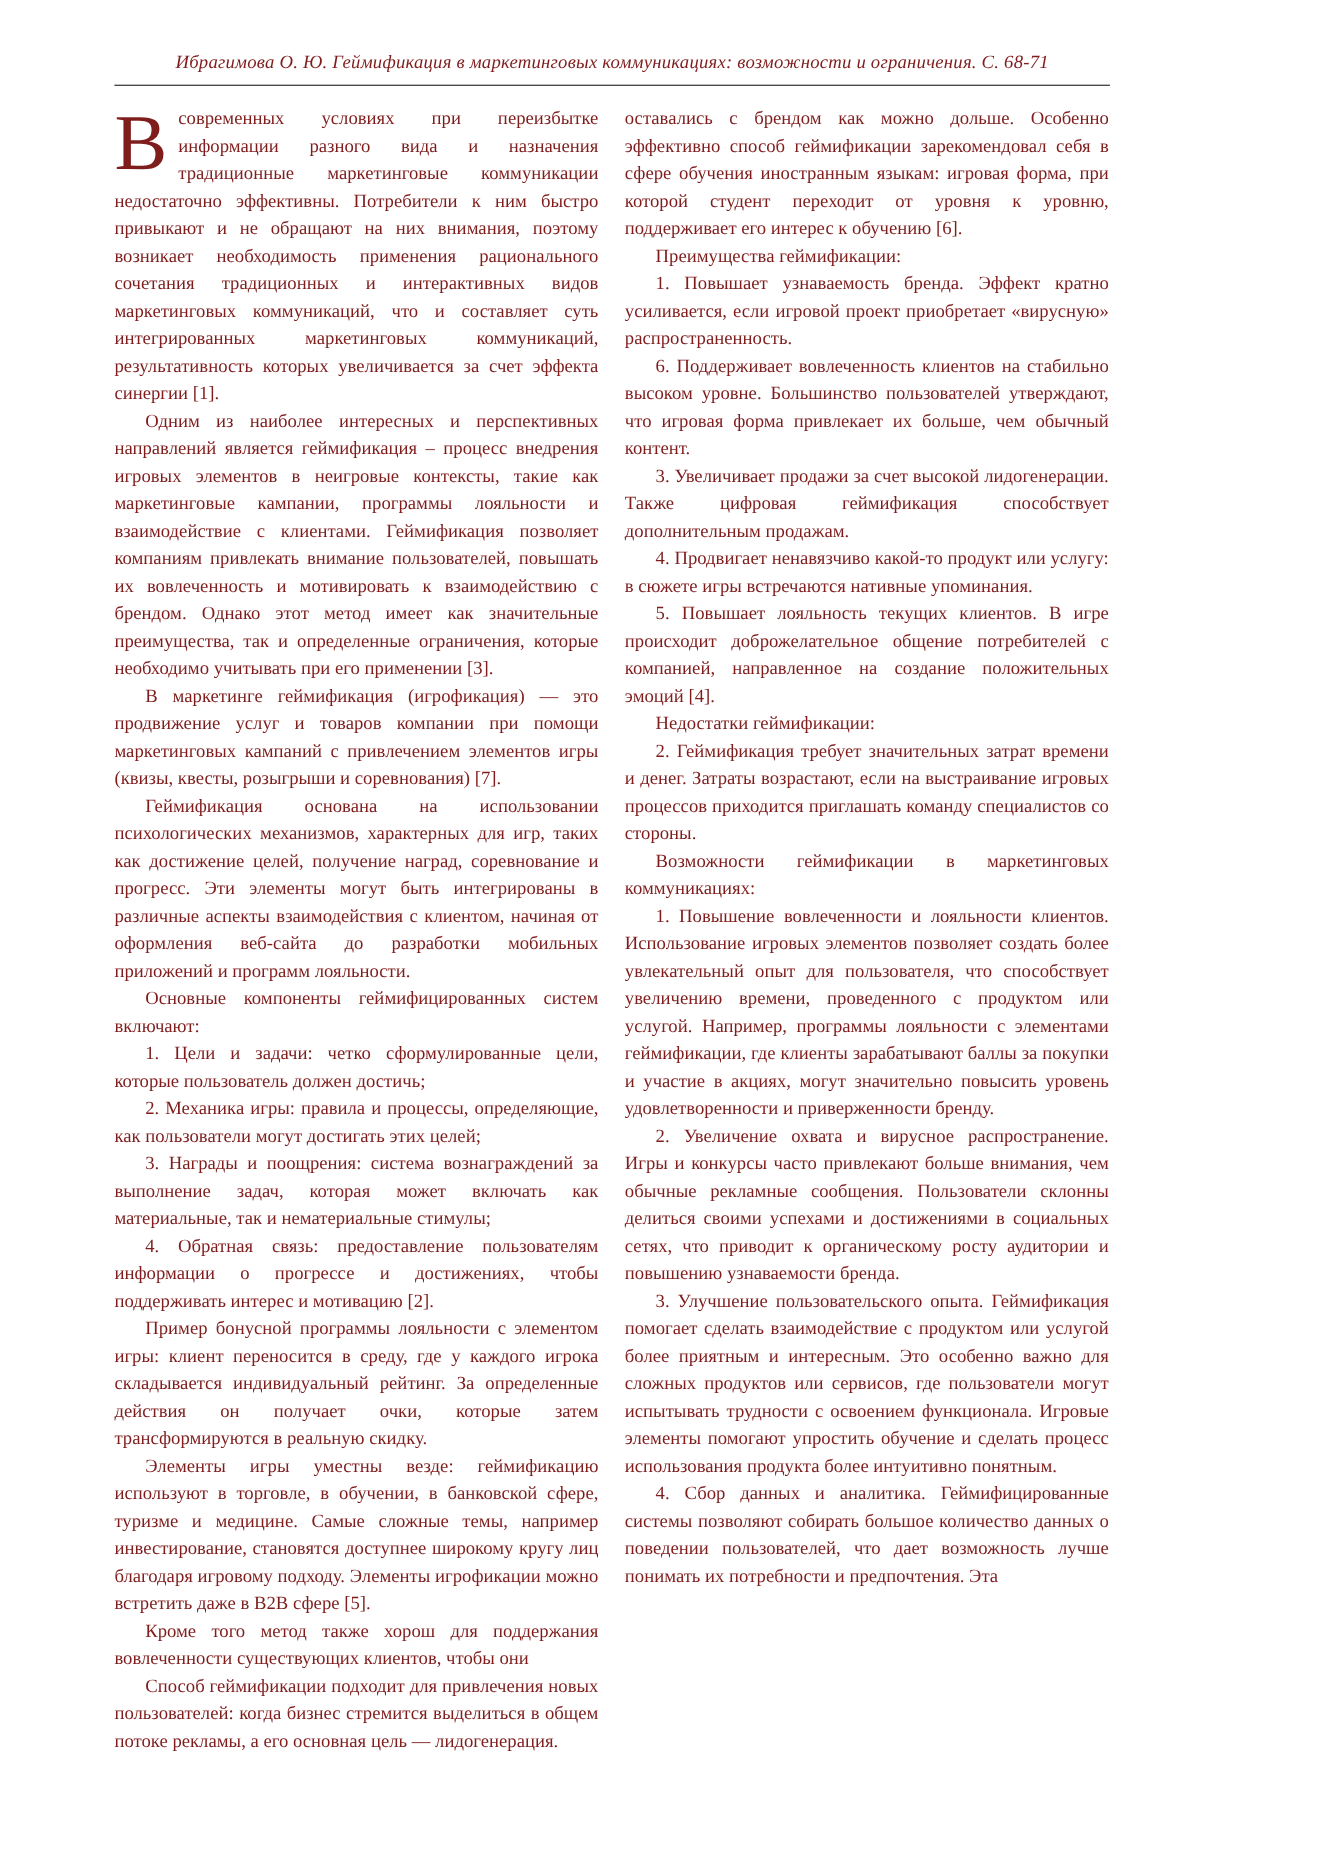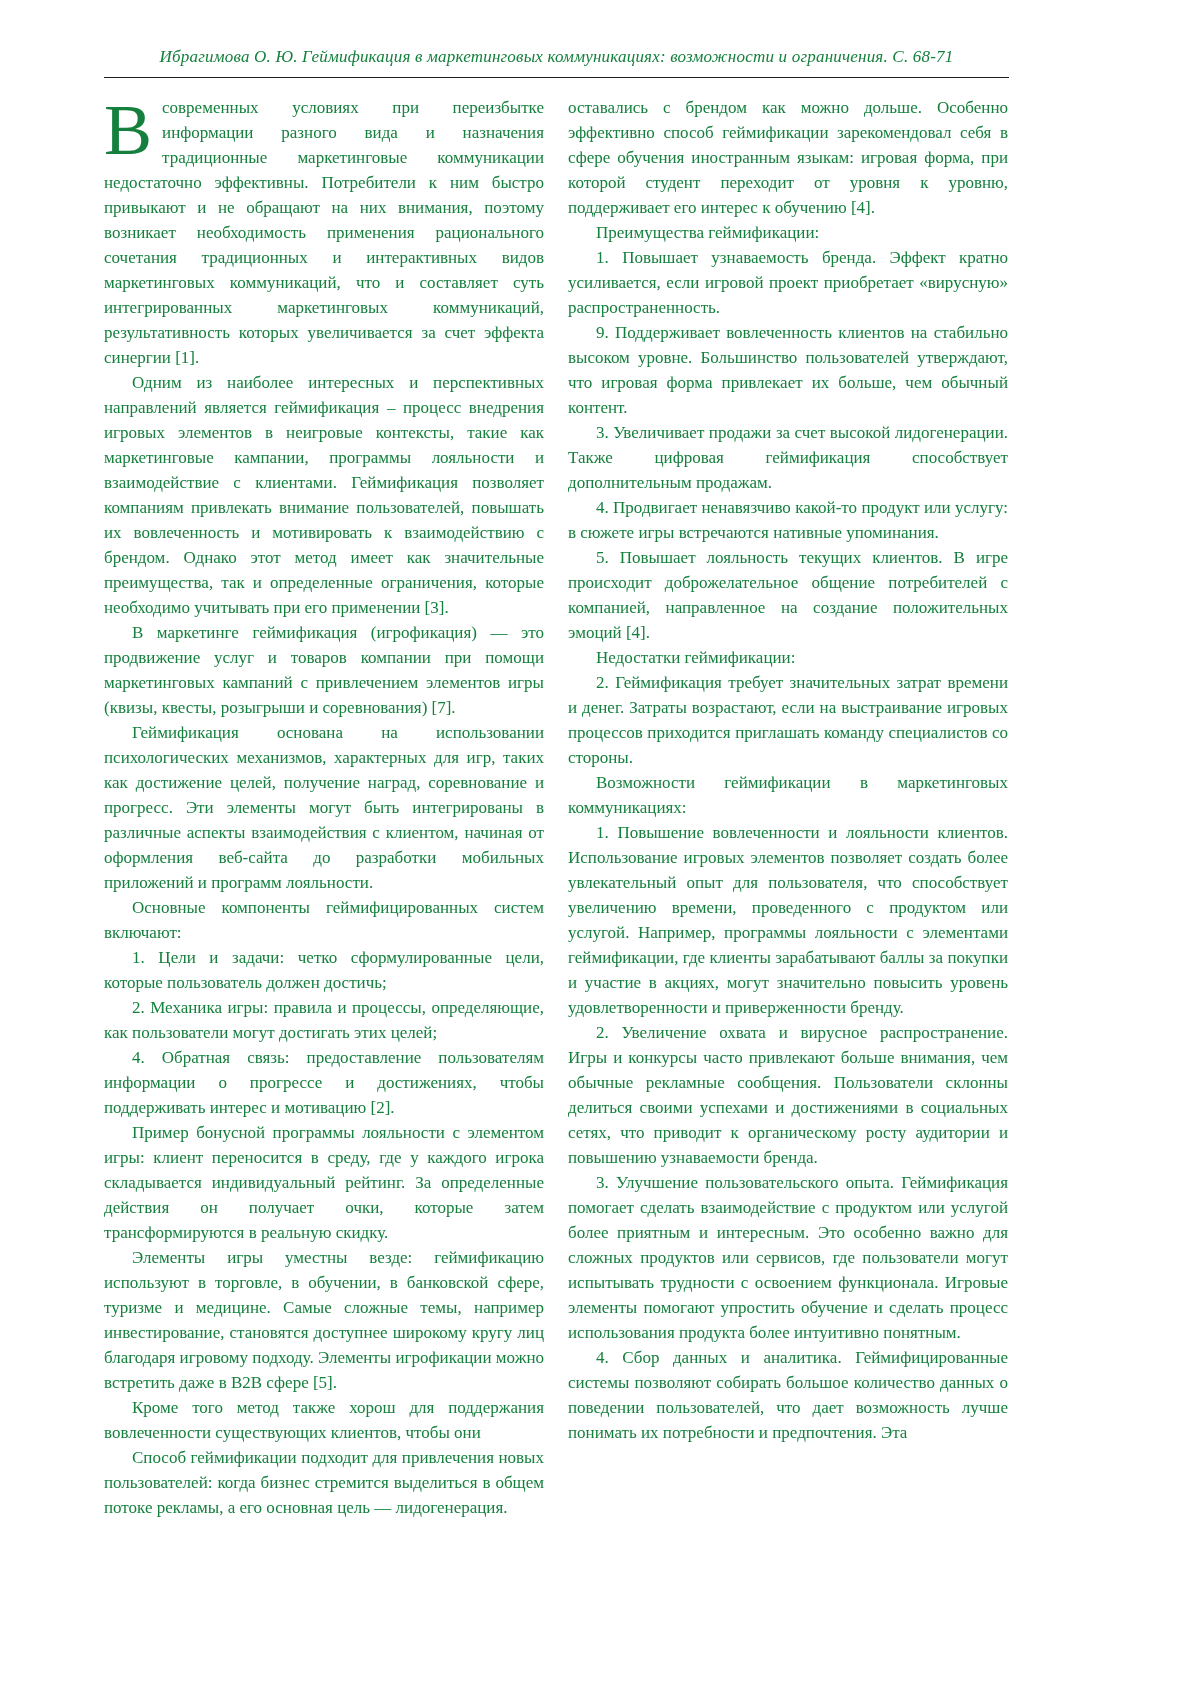--- a/index.html
+++ b/index.html
@@ -6,21 +6,21 @@
     margin: 0;
     padding: 0;
     background: #ffffff;
   }
   .page {
     position: relative;
     width: 1200px;
     height: 1697px;
     background: #ffffff;
     font-family: "Liberation Serif", "DejaVu Serif", serif;
-    color: #15803d;
+    color: #7f1d1d;
     overflow: hidden;
   }
   .running-head {
     position: absolute;
     top: 47px;
     left: 104px;
     width: 905px;
     text-align: center;
     font-style: italic;
     font-size: 17px;
@@ -88,32 +88,33 @@
   <div class="columns">
 
     <div class="col">
       <p class="no-indent"><span class="dropcap">В</span><span>современных условиях при переизбытке информации разного вида и назначения традиционные маркетинговые коммуникации недостаточно эффективны. Потребители к ним быстро привыкают и не обращают на них внимания, поэтому возникает необходимость применения рационального сочетания традиционных и интерактивных видов маркетинговых коммуникаций, что и составляет суть интегрированных маркетинговых коммуникаций, результативность которых увеличивается за счет эффекта синергии [1].</span></p>
       <p>Одним из наиболее интересных и перспективных направлений является геймификация – процесс внедрения игровых элементов в неигровые контексты, такие как маркетинговые кампании, программы лояльности и взаимодействие с клиентами. Геймификация позволяет компаниям привлекать внимание пользователей, повышать их вовлеченность и мотивировать к взаимодействию с брендом. Однако этот метод имеет как значительные преимущества, так и определенные ограничения, которые необходимо учитывать при его применении [3].</p>
       <p>В маркетинге геймификация (игрофикация) — это продвижение услуг и товаров компании при помощи маркетинговых кампаний с привлечением элементов игры (квизы, квесты, розыгрыши и соревнования) [7].</p>
       <p>Геймификация основана на использовании психологических механизмов, характерных для игр, таких как достижение целей, получение наград, соревнование и прогресс. Эти элементы могут быть интегрированы в различные аспекты взаимодействия с клиентом, начиная от оформления веб-сайта до разработки мобильных приложений и программ лояльности.</p>
       <p>Основные компоненты геймифицированных систем включают:</p>
       <p>1. Цели и задачи: четко сформулированные цели, которые пользователь должен достичь;</p>
       <p>2. Механика игры: правила и процессы, определяющие, как пользователи могут достигать этих целей;</p>
+      <p>3. Награды и поощрения: система вознаграждений за выполнение задач, которая может включать как материальные, так и нематериальные стимулы;</p>
       <p>4. Обратная связь: предоставление пользователям информации о прогрессе и достижениях, чтобы поддерживать интерес и мотивацию [2].</p>
       <p>Пример бонусной программы лояльности с элементом игры: клиент переносится в среду, где у каждого игрока складывается индивидуальный рейтинг. За определенные действия он получает очки, которые затем трансформируются в реальную скидку.</p>
       <p>Элементы игры уместны везде: геймификацию используют в торговле, в обучении, в банковской сфере, туризме и медицине. Самые сложные темы, например инвестирование, становятся доступнее широкому кругу лиц благодаря игровому подходу. Элементы игрофикации можно встретить даже в B2B сфере [5].</p>
       <p>Кроме того метод также хорош для поддержания вовлеченности существующих клиентов, чтобы они</p>
       <p>Способ геймификации подходит для привлечения новых пользователей: когда бизнес стремится выделиться в общем потоке рекламы, а его основная цель — лидогенерация.</p>
     </div>
 
     <div class="col">
-      <p class="no-indent">оставались с брендом как можно дольше. Особенно эффективно способ геймификации зарекомендовал себя в сфере обучения иностранным языкам: игровая форма, при которой студент переходит от уровня к уровню, поддерживает его интерес к обучению [4].</p>
+      <p class="no-indent">оставались с брендом как можно дольше. Особенно эффективно способ геймификации зарекомендовал себя в сфере обучения иностранным языкам: игровая форма, при которой студент переходит от уровня к уровню, поддерживает его интерес к обучению [6].</p>
       <p>Преимущества геймификации:</p>
       <p>1. Повышает узнаваемость бренда. Эффект кратно усиливается, если игровой проект приобретает «вирусную» распространенность.</p>
-      <p>9. Поддерживает вовлеченность клиентов на стабильно высоком уровне. Большинство пользователей утверждают, что игровая форма привлекает их больше, чем обычный контент.</p>
+      <p>6. Поддерживает вовлеченность клиентов на стабильно высоком уровне. Большинство пользователей утверждают, что игровая форма привлекает их больше, чем обычный контент.</p>
       <p>3. Увеличивает продажи за счет высокой лидогенерации. Также цифровая геймификация способствует дополнительным продажам.</p>
       <p>4. Продвигает ненавязчиво какой-то продукт или услугу: в сюжете игры встречаются нативные упоминания.</p>
       <p>5. Повышает лояльность текущих клиентов. В игре происходит доброжелательное общение потребителей с компанией, направленное на создание положительных эмоций [4].</p>
       <p>Недостатки геймификации:</p>
       <p>2. Геймификация требует значительных затрат времени и денег. Затраты возрастают, если на выстраивание игровых процессов приходится приглашать команду специалистов со стороны.</p>
       <p>Возможности геймификации в маркетинговых коммуникациях:</p>
       <p>1. Повышение вовлеченности и лояльности клиентов. Использование игровых элементов позволяет создать более увлекательный опыт для пользователя, что способствует увеличению времени, проведенного с продуктом или услугой. Например, программы лояльности с элементами геймификации, где клиенты зарабатывают баллы за покупки и участие в акциях, могут значительно повысить уровень удовлетворенности и приверженности бренду.</p>
       <p>2. Увеличение охвата и вирусное распространение. Игры и конкурсы часто привлекают больше внимания, чем обычные рекламные сообщения. Пользователи склонны делиться своими успехами и достижениями в социальных сетях, что приводит к органическому росту аудитории и повышению узнаваемости бренда.</p>
       <p>3. Улучшение пользовательского опыта. Геймификация помогает сделать взаимодействие с продуктом или услугой более приятным и интересным. Это особенно важно для сложных продуктов или сервисов, где пользователи могут испытывать трудности с освоением функционала. Игровые элементы помогают упростить обучение и сделать процесс использования продукта более интуитивно понятным.</p>
       <p>4. Сбор данных и аналитика. Геймифицированные системы позволяют собирать большое количество данных о поведении пользователей, что дает возможность лучше понимать их потребности и предпочтения. Эта</p>

